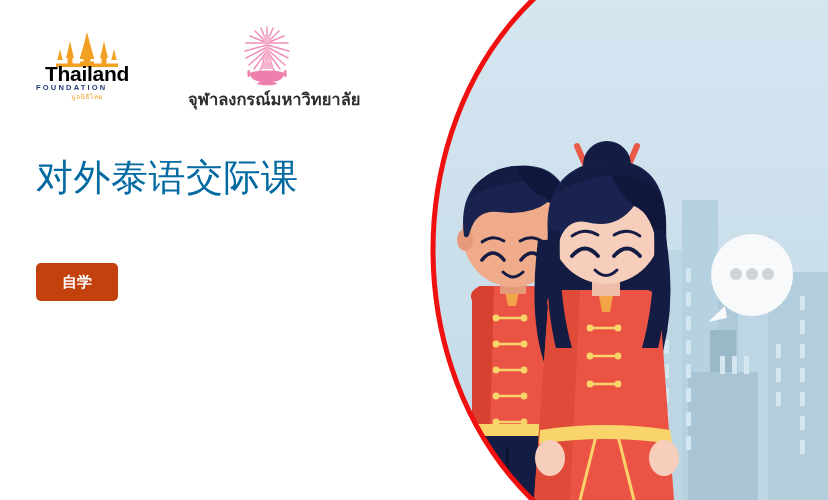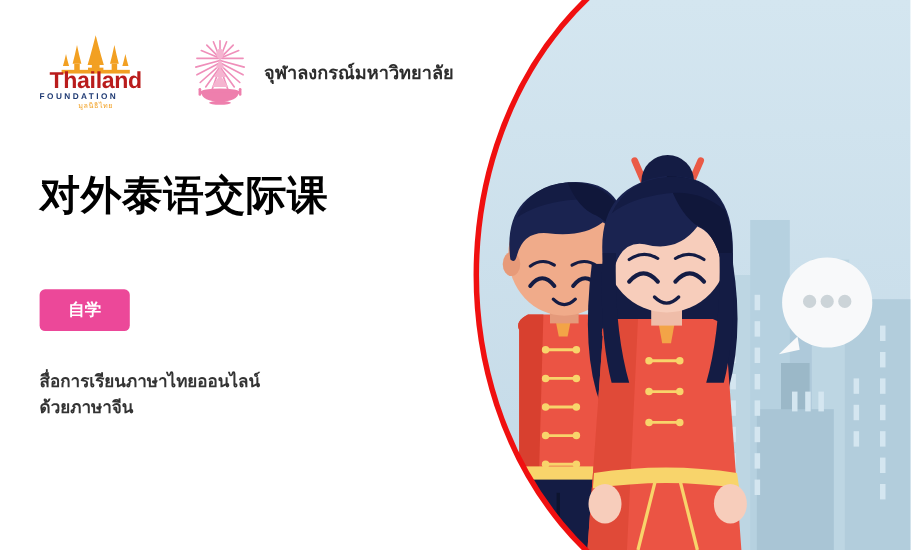--- a/index.html
+++ b/index.html
@@ -42,21 +42,21 @@
     position: relative;
   }
   #tf-wordmark {
     position: absolute;
     left: 0;
     top: 32px;
     width: 102px;
     text-align: center;
     font-size: 21px;
     font-weight: bold;
-    color: #b91c1c;
+    color: #000000;
     letter-spacing: -0.3px;
     line-height: 1;
   }
   #tf-foundation {
     position: absolute;
     left: 0;
     top: 53px;
     width: 102px;
     text-align: left;
     font-size: 7.5px;
@@ -74,20 +74,21 @@
     font-size: 6.5px;
     color: #f2a022;
     letter-spacing: 0.5px;
     line-height: 1;
   }
 
   #chula-block {
     display: flex;
     align-items: center;
     margin-left: 36px;
+    flex-direction: column;
   }
   #chula-emblem {
     width: 52px;
     height: 64px;
   }
   #chula-names {
     margin-left: 14px;
     line-height: 1.22;
   }
   #chula-thai {
@@ -101,32 +102,32 @@
     font-weight: 500;
     letter-spacing: -0.1px;
   }
 
   
   #course-title {
     position: absolute;
     left: 36px;
     top: 133px;
     font-size: 37px;
-    font-weight: bold;
-    color: #000000;
+    font-weight: normal;
+    color: #0369a1;
     letter-spacing: 0.5px;
     line-height: 1.1;
   }
 
   
   #mode-badge {
     position: absolute;
     left: 36px;
     top: 263px;
-    background: #ec4899;
+    background: #c2410c;
     color: #ffffff;
     font-size: 15px;
     font-weight: bold;
     border-radius: 5px;
     padding: 0 26px;
     height: 38px;
     line-height: 38px;
     display: inline-block;
     border: none;
     cursor: pointer;
@@ -231,24 +232,20 @@
         <div id="chula-names">
           <div id="chula-thai">จุฬาลงกรณ์มหาวิทยาลัย</div>
         </div>
       </div>
     </div>
 
     <h1 id="course-title">对外泰语交际课</h1>
 
     <div id="mode-badge">自学</div>
 
-    <div id="course-subtitle">
-      <span>สื่อการเรียนภาษาไทยออนไลน์</span><br>
-      <span>ด้วยภาษาจีน</span>
-    </div>
   </div>
 
   <div id="illustration">
     <svg width="408" height="500" viewBox="0 0 408 500">
       <defs>
         <linearGradient id="skyGrad" x1="0" y1="0" x2="0" y2="1">
           <stop offset="0%" stop-color="#d4e6f0"></stop>
           <stop offset="100%" stop-color="#c3d9e7"></stop>
         </linearGradient>
 

